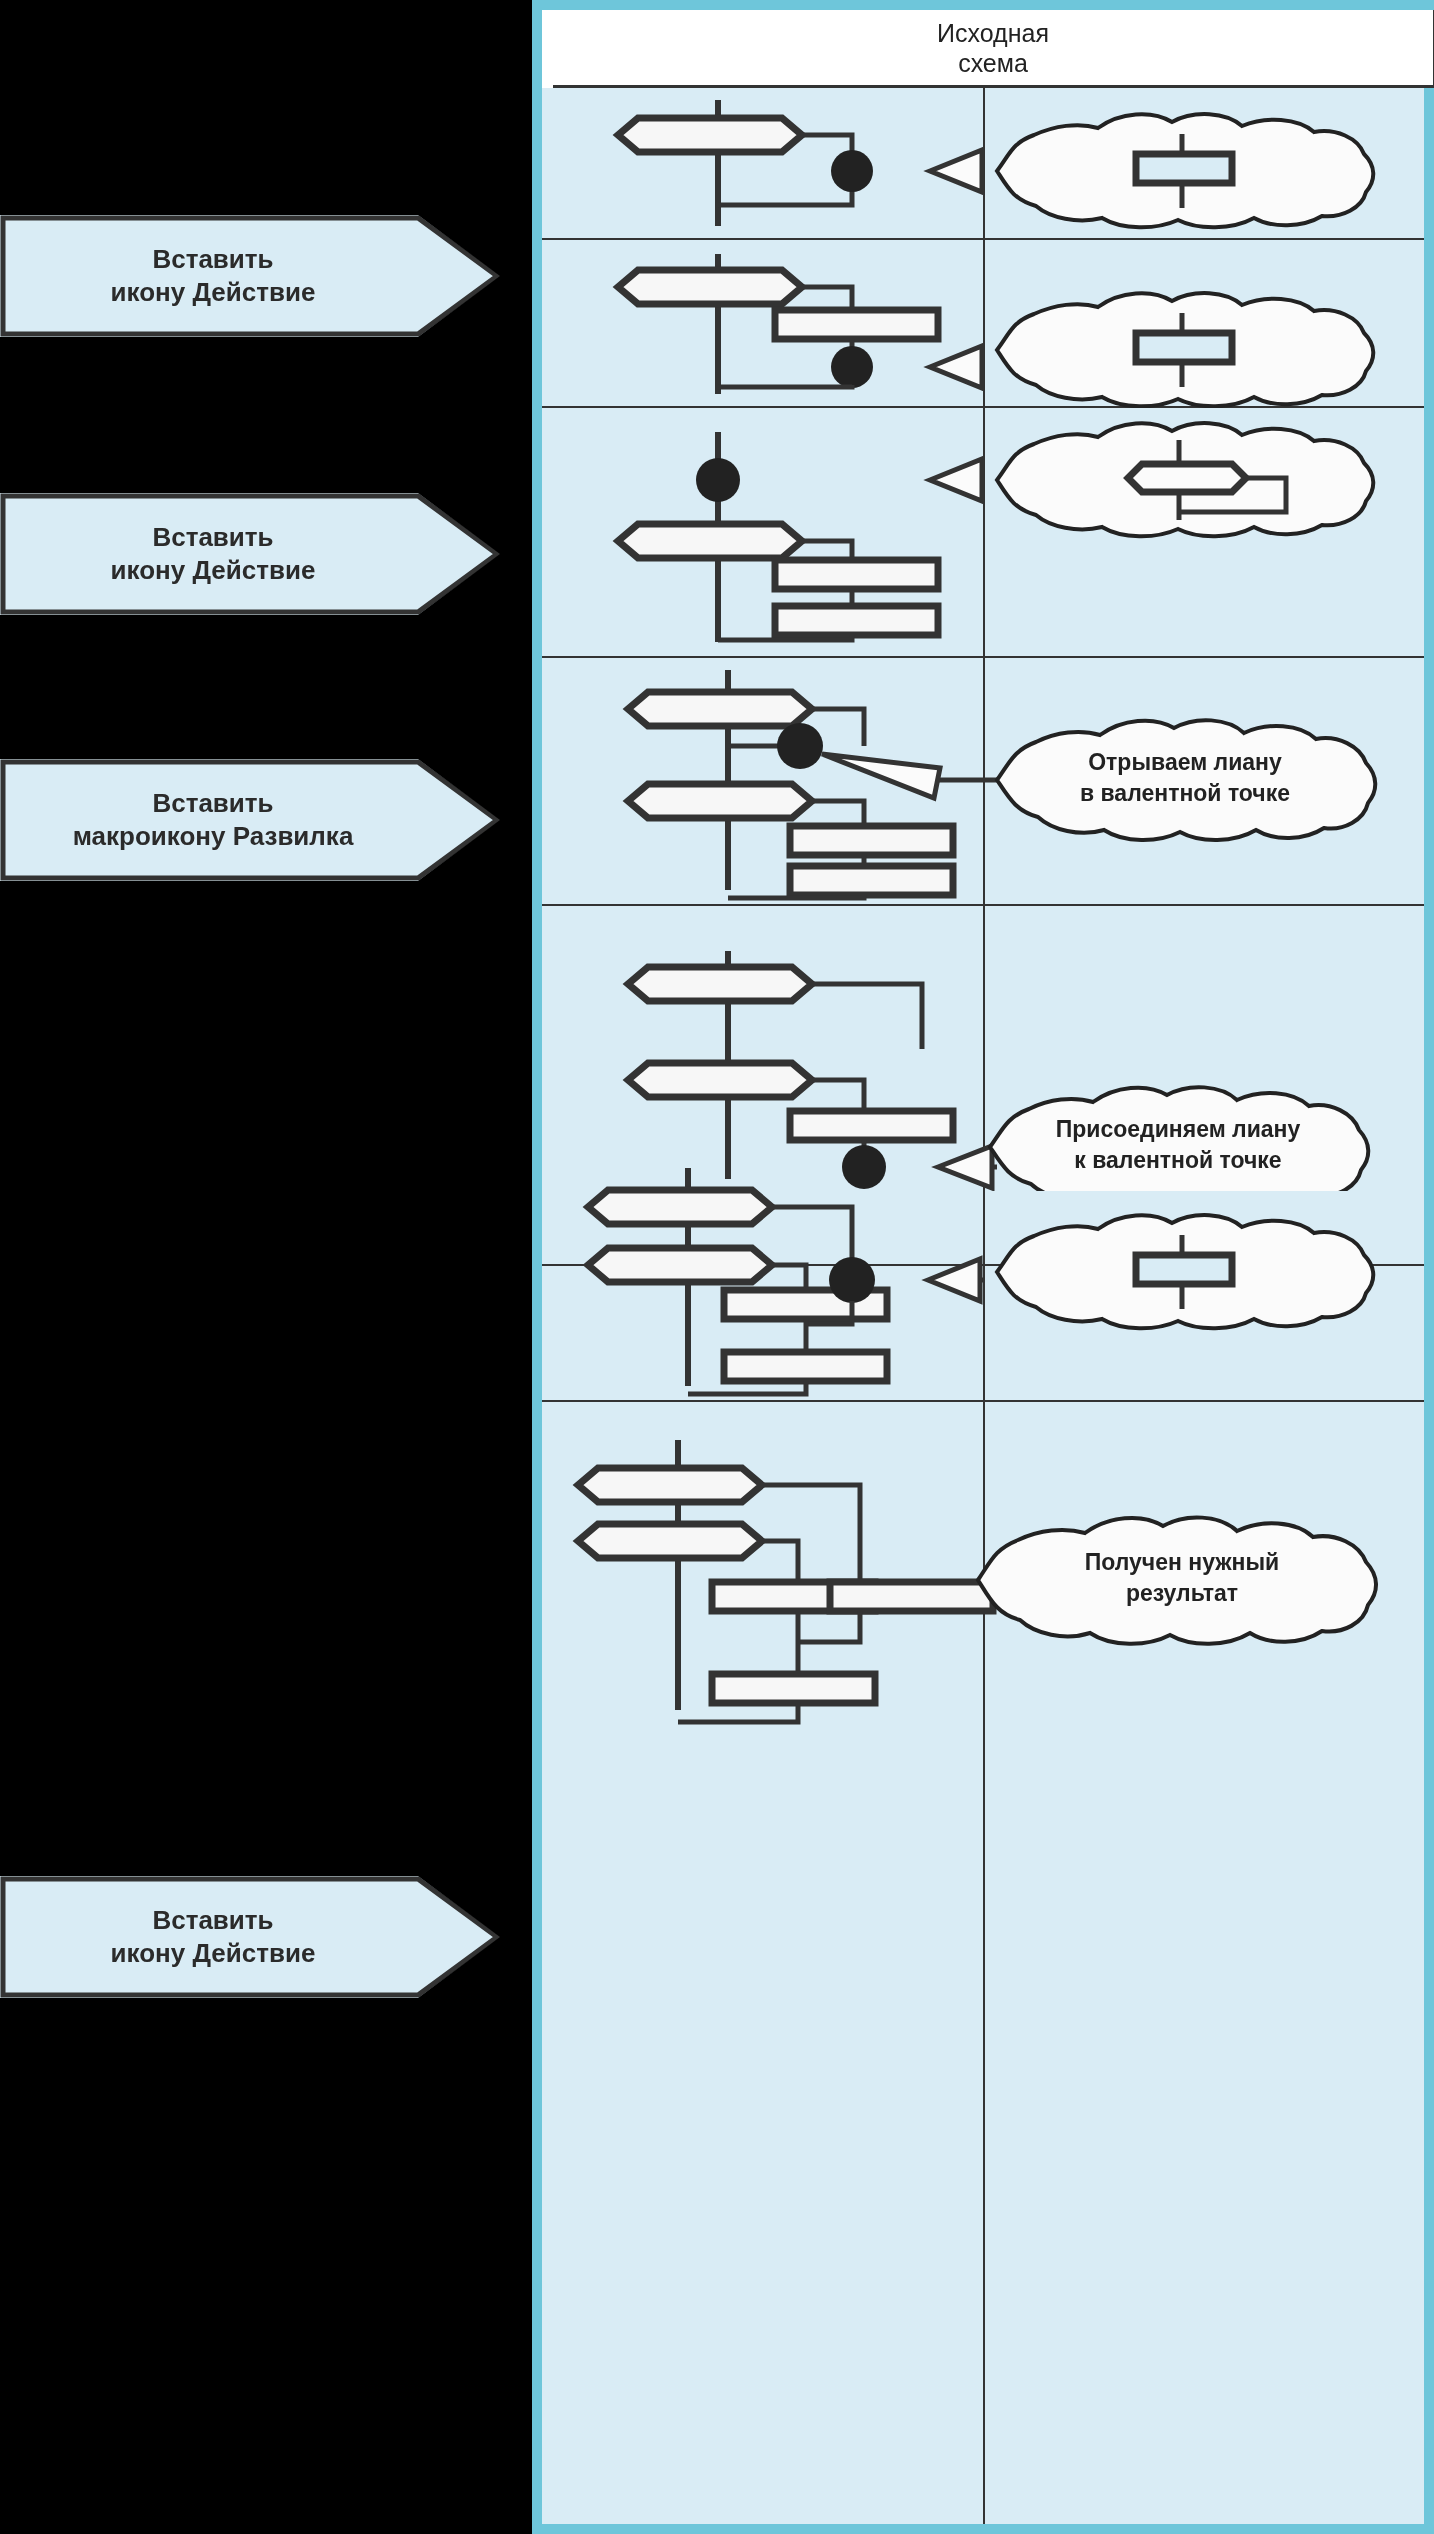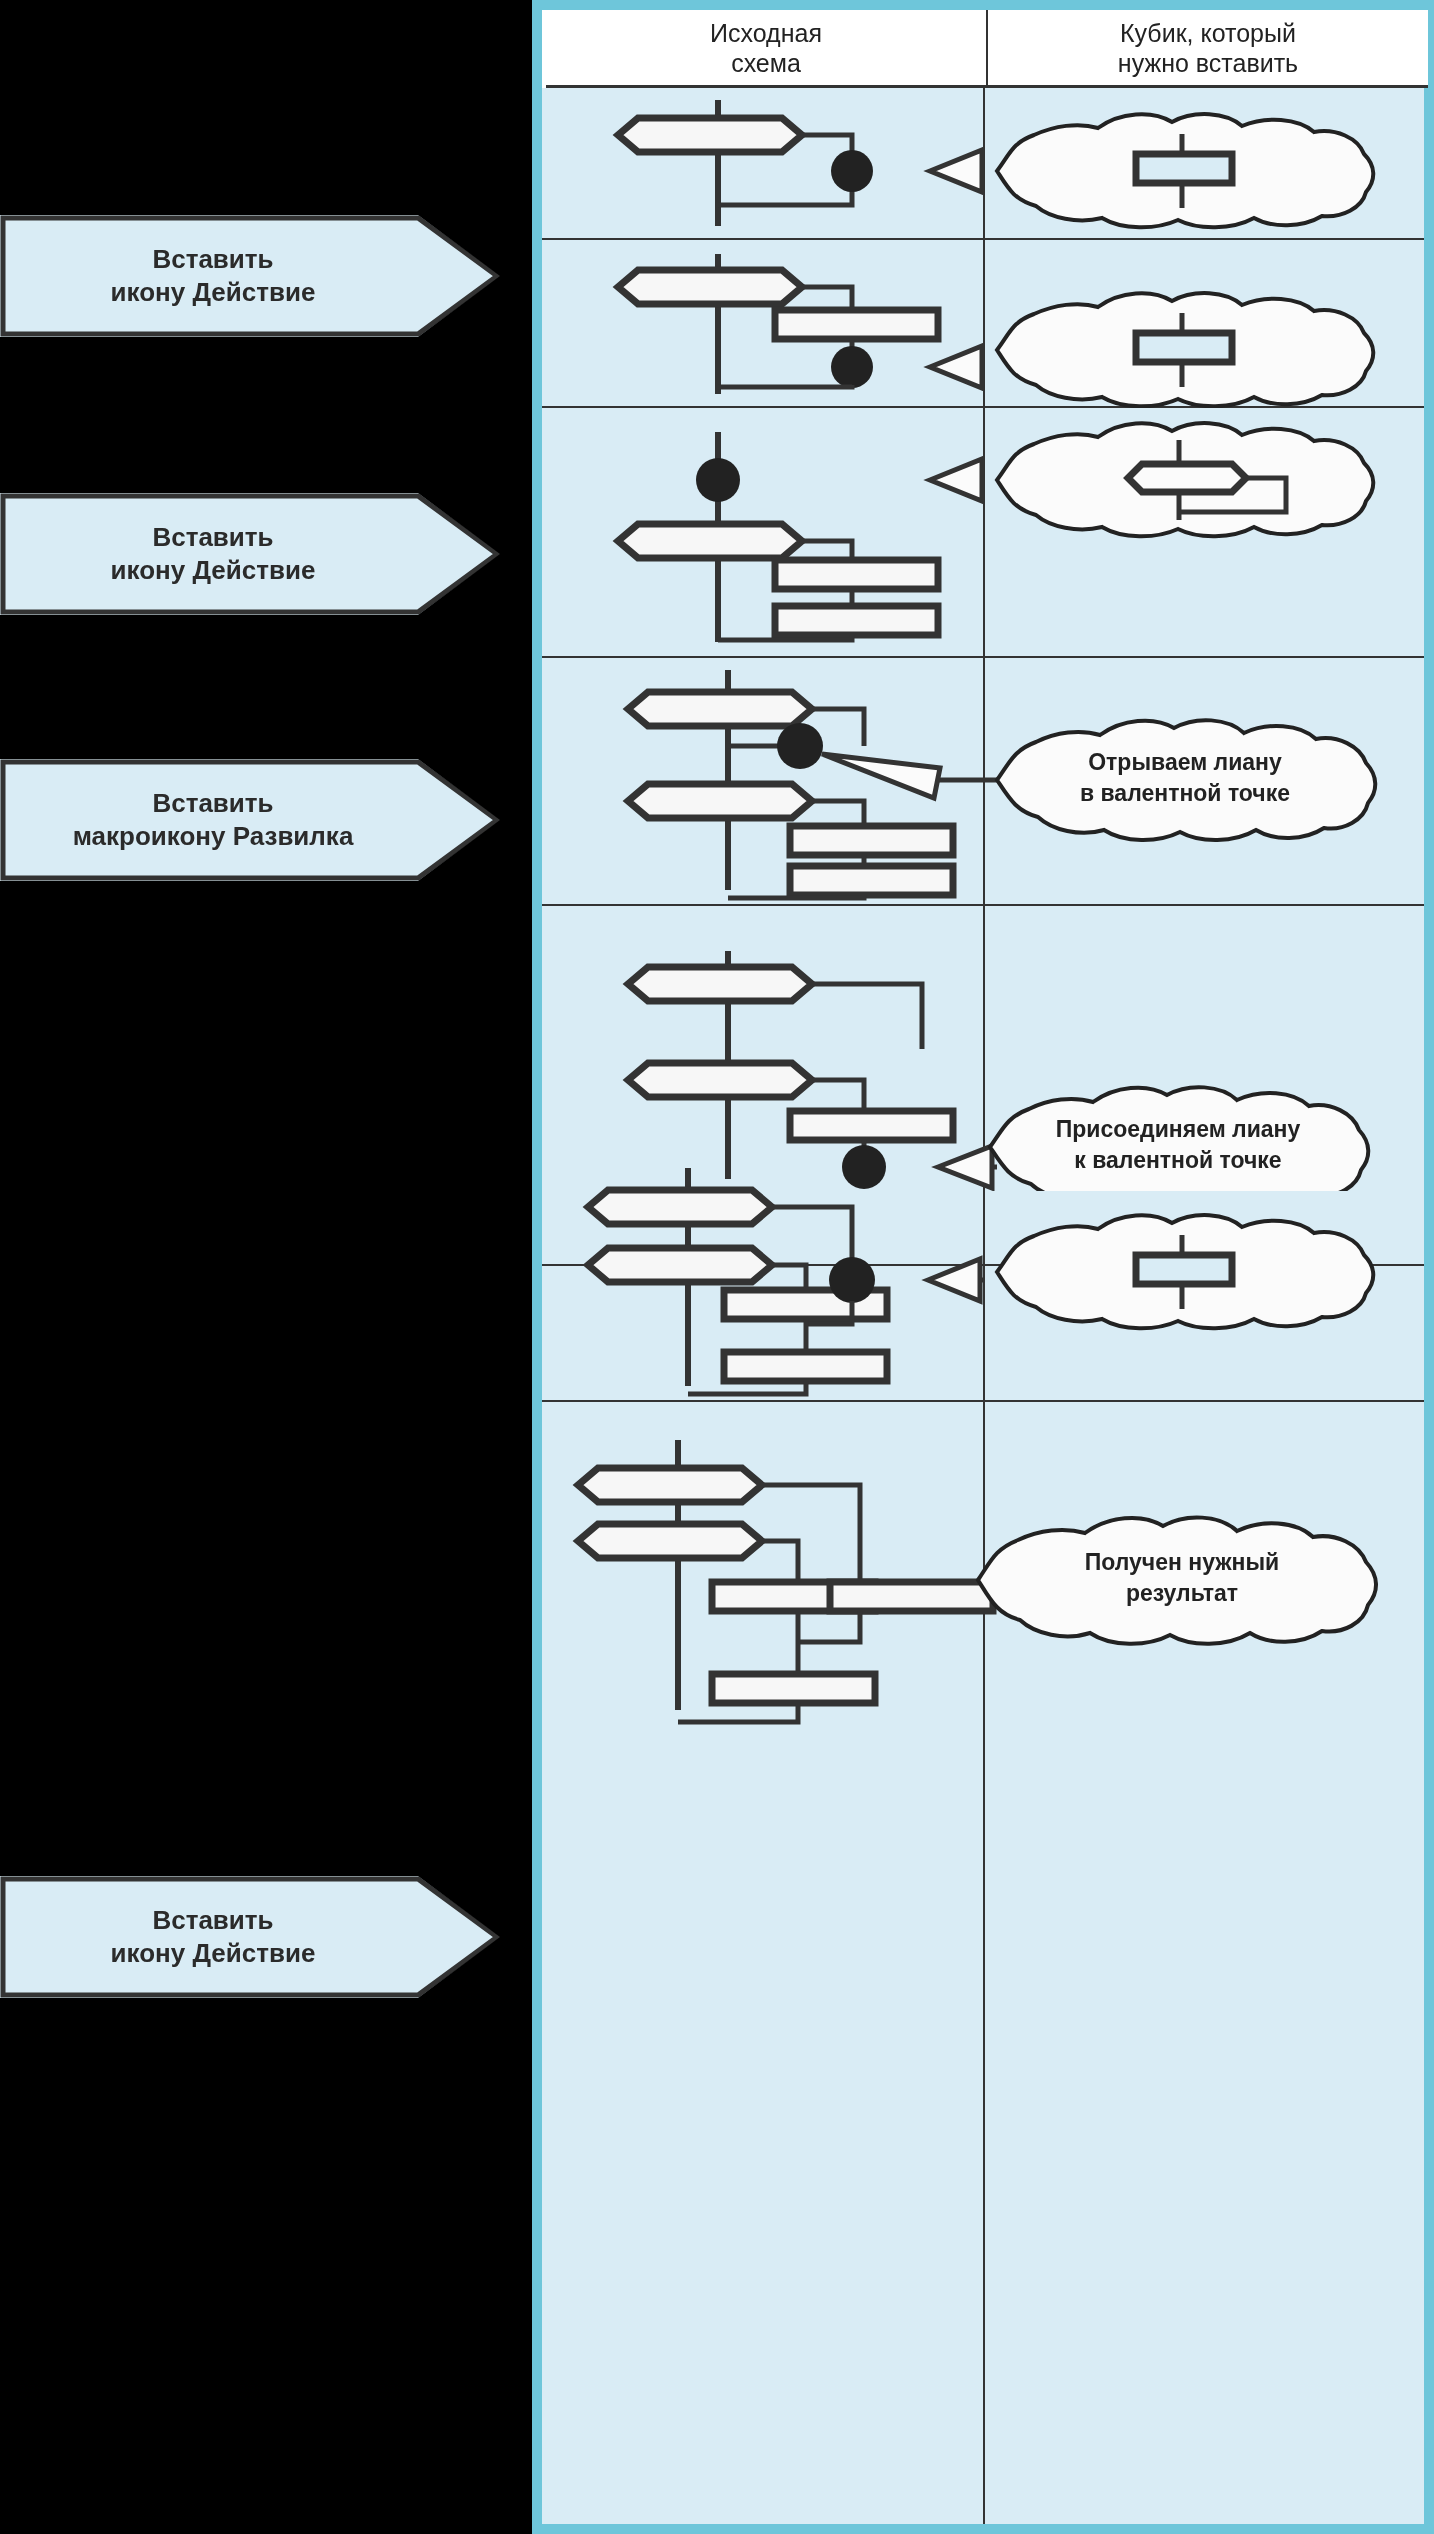--- a/index.html
+++ b/index.html
@@ -61,21 +61,21 @@
     padding: 10px 10px 10px 10px;
   }
   #table-inner {
     position: relative;
     width: 100%; height: 100%;
     background: #ffffff;
     box-sizing: border-box;
   }
   #header-row {
     position: absolute;
-    left: 4px; top: 0;
+    left: 11px; top: 0;
     width: 100%; height: 78px;
     background: #ffffff;
     border-bottom: 3px solid #333;
     box-sizing: border-box;
     display: flex;
   }
   .hdr-cell {
     flex: 1 1 0;
     display: flex;
     align-items: center;
@@ -145,22 +145,20 @@
   <span class="label-txt">Вставить
 икону Действие</span>
 </div>
 
 <div id="table-frame">
   <div id="table-inner">
 
     <div id="header-row">
       <div class="hdr-cell first">Исходная
 схема</div>
-      <div class="hdr-cell">Кубик, который
-нужно вставить</div>
     </div>
 
     <div id="body-area">
       <div id="col-divider"></div>
 
       <div class="grid-row" id="r1" style="top:0px;height:152px;">
         <svg class="cell-svg" width="882" height="152" viewBox="0 0 882 152">
           <g stroke="#333" fill="none">
 
             <line x1="176" y1="12" x2="176" y2="138" stroke-width="6"></line>

